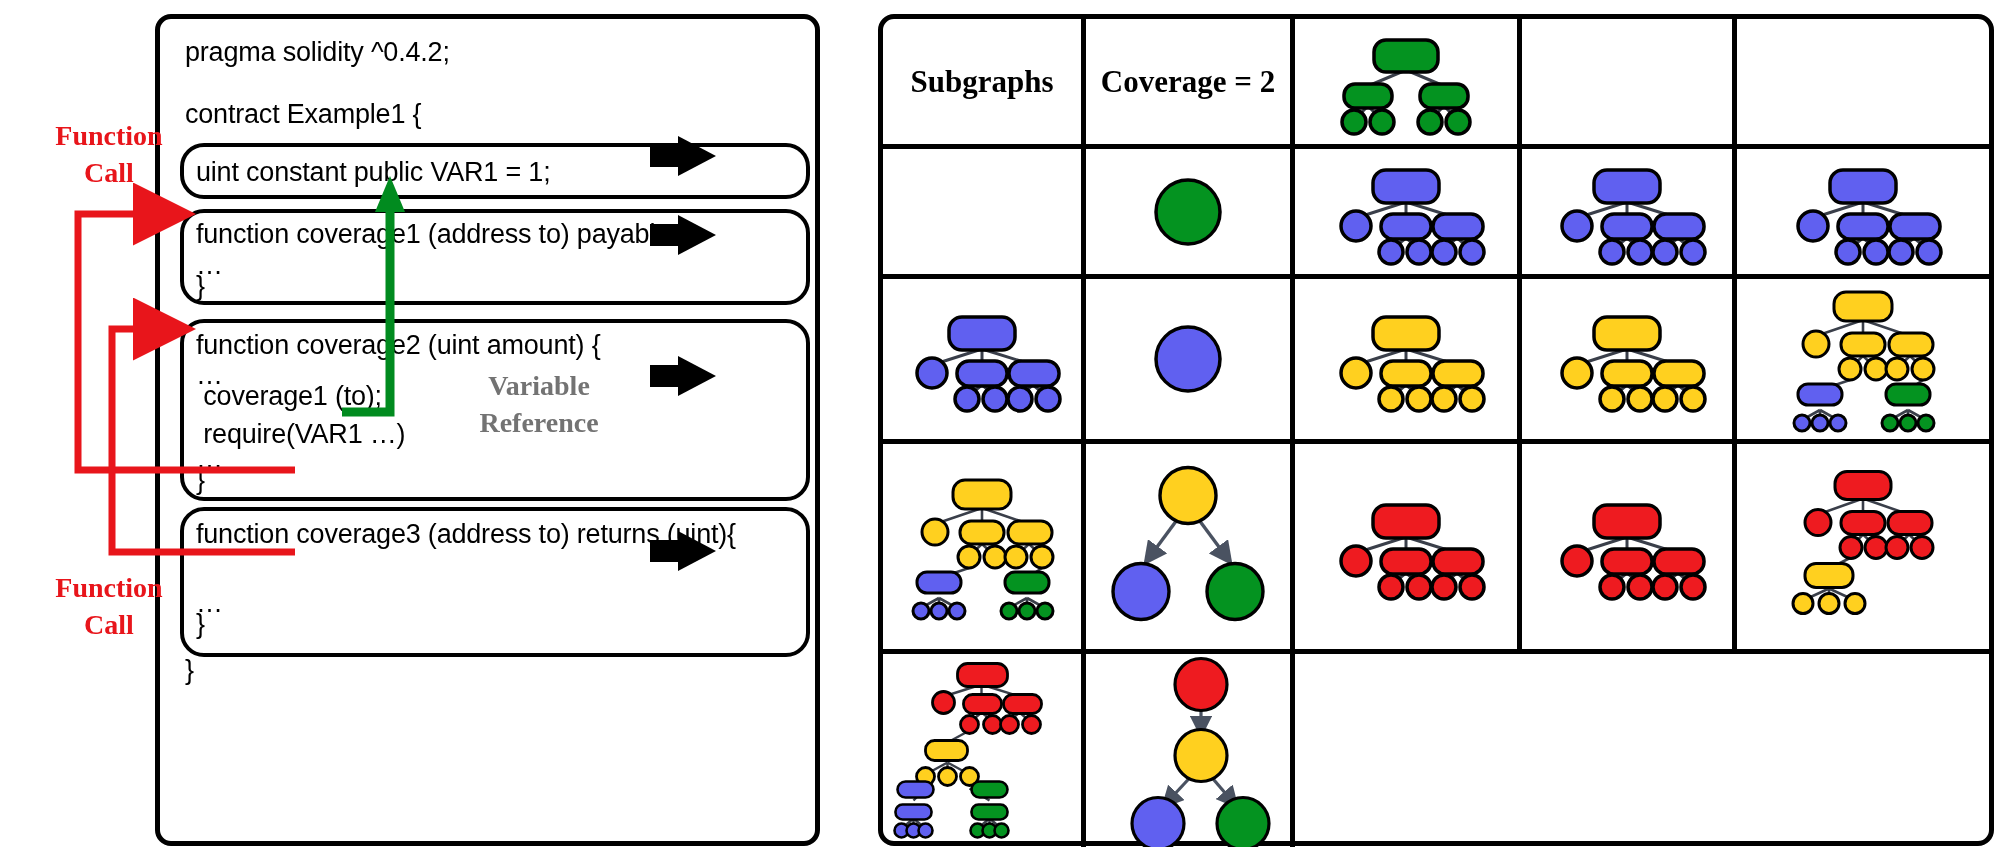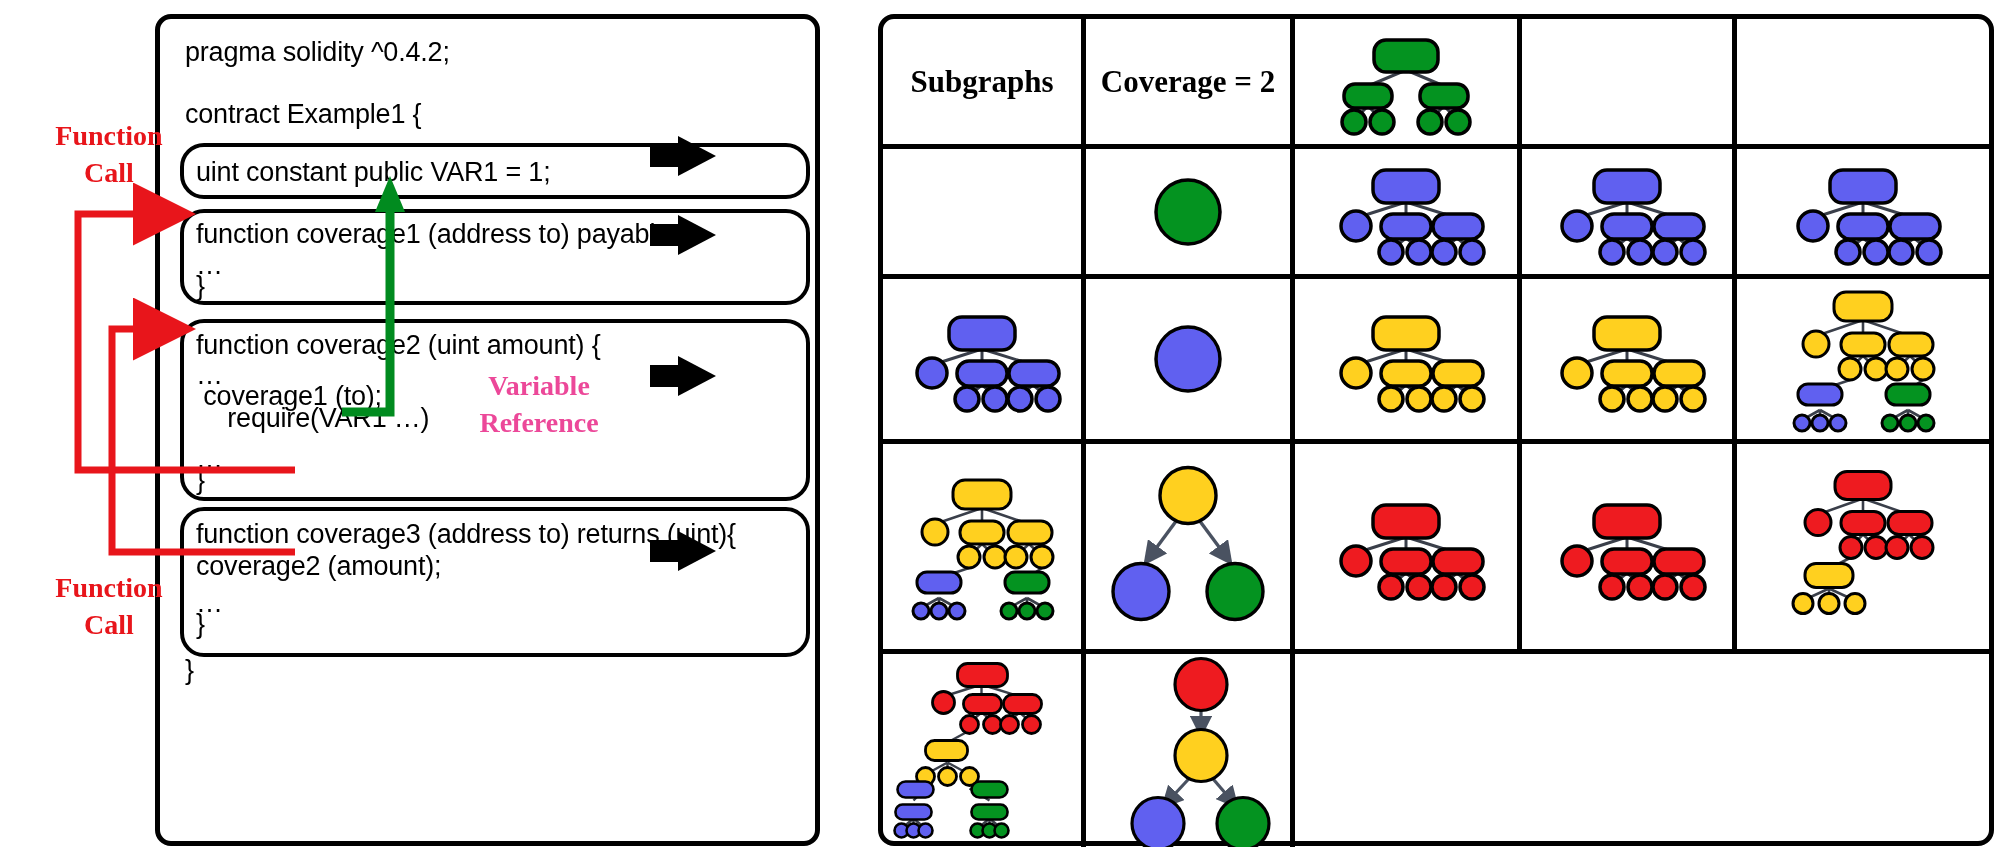--- a/index.html
+++ b/index.html
@@ -9,21 +9,21 @@
   
   #code-panel{position:absolute;left:155px;top:14px;width:665px;height:832px;
               border:5px solid #000;border-radius:16px;box-sizing:border-box;background:#fff;}
   .code-line{position:absolute;font-size:27px;color:#000;white-space:pre;letter-spacing:-0.2px;}
   .fn-box{position:absolute;border:4px solid #000;border-radius:24px;background:#fff;box-sizing:border-box;}
 
   
   .ann{position:absolute;font-family:"Liberation Serif",serif;font-weight:bold;
        font-size:28px;line-height:1.32;text-align:center;padding-left:34px;}
   .ann.red{color:#e8151b;}
-  .ann.green{color:#ec4899;}
+  .ann.green{color:#737373;}
 
   
   #table-panel{position:absolute;left:878px;top:14px;width:1116px;height:832px;
                border:5px solid #000;border-radius:16px;box-sizing:border-box;background:#fff;padding-left:36px;}
   #grid{position:absolute;inset:0;display:grid;
         grid-template-columns:203px 209px 227px 215px 252px;
         grid-template-rows:130px 130px 165px 210px 193px;}
   #grid > div{position:relative;box-sizing:border-box;border-right:5px solid #000;border-bottom:5px solid #000;}
   #grid > div:nth-child(5n){border-right:none;}
   #grid > div:nth-child(n+21){border-bottom:none;}
@@ -52,28 +52,27 @@
   <div class="fn-box" style="left:20px;top:190px;width:630px;height:96px;">
     <div class="code-line" style="left:12px;top:6px;">function coverage1 (address to) payable {</div>
     <div class="code-line" style="left:12px;top:37px;">…</div>
     <div class="code-line" style="left:12px;top:58px;">}</div>
   </div>
 
   <div class="fn-box" style="left:20px;top:300px;width:630px;height:182px;">
     <div class="code-line" style="left:12px;top:7px;">function coverage2 (uint amount) {</div>
     <div class="code-line" style="left:12px;top:37px;">…</div>
     <div class="code-line" style="left:12px;top:58px;"> coverage1 (to);</div>
-    <div class="code-line" style="left:12px;top:80px;margin-left:24px;"> require(VAR1 …)</div>
+    <div class="code-line" style="left:12px;top:96px;"> require(VAR1 …)</div>
     <div class="code-line" style="left:12px;top:121px;">…</div>
     <div class="code-line" style="left:12px;top:142px;">}</div>
   </div>
 
   <div class="fn-box" style="left:20px;top:488px;width:630px;height:150px;">
     <div class="code-line" style="left:12px;top:8px;">function coverage3 (address to) returns (uint){</div>
-    <div class="code-line" style="left:12px;top:40px;">coverage2 (amount);</div>
     <div class="code-line" style="left:12px;top:77px;">…</div>
     <div class="code-line" style="left:12px;top:98px;">}</div>
   </div>
 
   <div class="code-line" style="left:25px;top:636px;">}</div>
 </div>
 
 <div class="ann red" style="left: 0px; top: 118px; width: 150px; white-space: pre-line;">Function
 Call</div>
 

